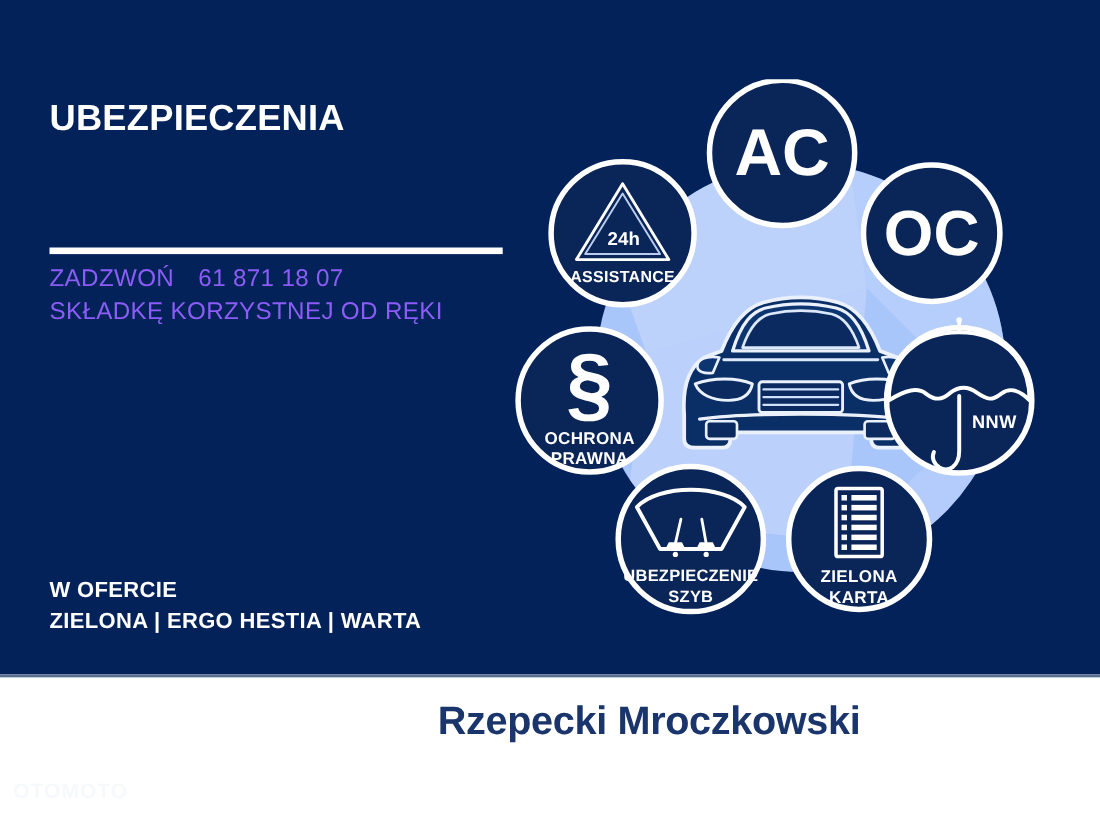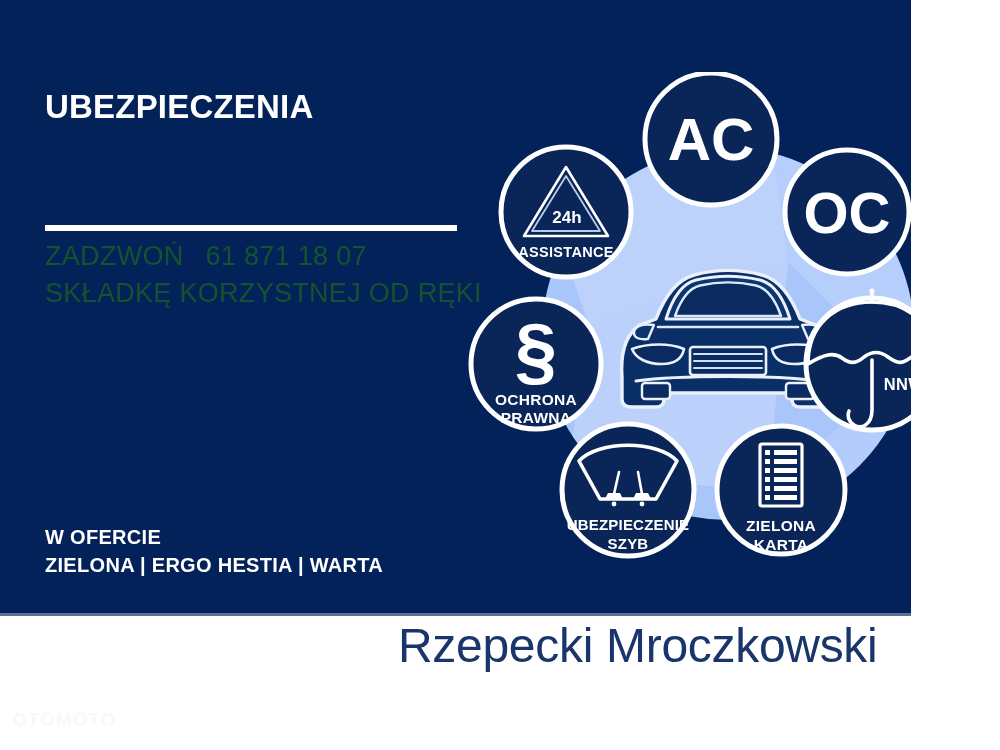--- a/index.html
+++ b/index.html
@@ -2,21 +2,21 @@
 <html><head>
 <meta charset="utf-8">
 <style>
   html, body {
     margin: 0;
     padding: 0;
     background: #ffffff;
   }
   #ad {
     position: relative;
-    width: 911px;
+    width: 1000px;
     height: 750px;
     overflow: hidden;
     font-family: "Liberation Sans", sans-serif;
     background: #ffffff;
   }
   
   .navy-panel {
     position: absolute;
     left: 0; top: 0;
     width: 1000px;
@@ -57,22 +57,22 @@
     width: 412px;
     height: 6px;
     background: #ffffff;
   }
 
   .subline {
     position: absolute;
     left: 45px;
     top: 238px;
     width: 440px;
-    color: #14532d;
-    font-size: 27px;
+    color: #8b5cf6;
+    font-size: 22px;
     font-weight: normal;
     line-height: 1.38;
     letter-spacing: 0.3px;
   }
   .subline .phone-row { white-space: nowrap; }
   .subline .phone-num { margin-left: 22px; }
 
   
   .offer {
     position: absolute;
@@ -83,24 +83,24 @@
     font-weight: bold;
     line-height: 1.42;
     letter-spacing: 0.3px;
   }
   .offer div { white-space: nowrap; }
 
   
   .brand {
     position: absolute;
     left: 398px;
-    top: 618px;
+    top: 634px;
     color: #19356b;
-    font-size: 48px;
-    font-weight: normal;
+    font-size: 36px;
+    font-weight: bold;
     letter-spacing: -0.3px;
     white-space: nowrap;
   }
 
   
   .watermark {
     position: absolute;
     left: 12px;
     top: 709px;
     font-size: 19px;

